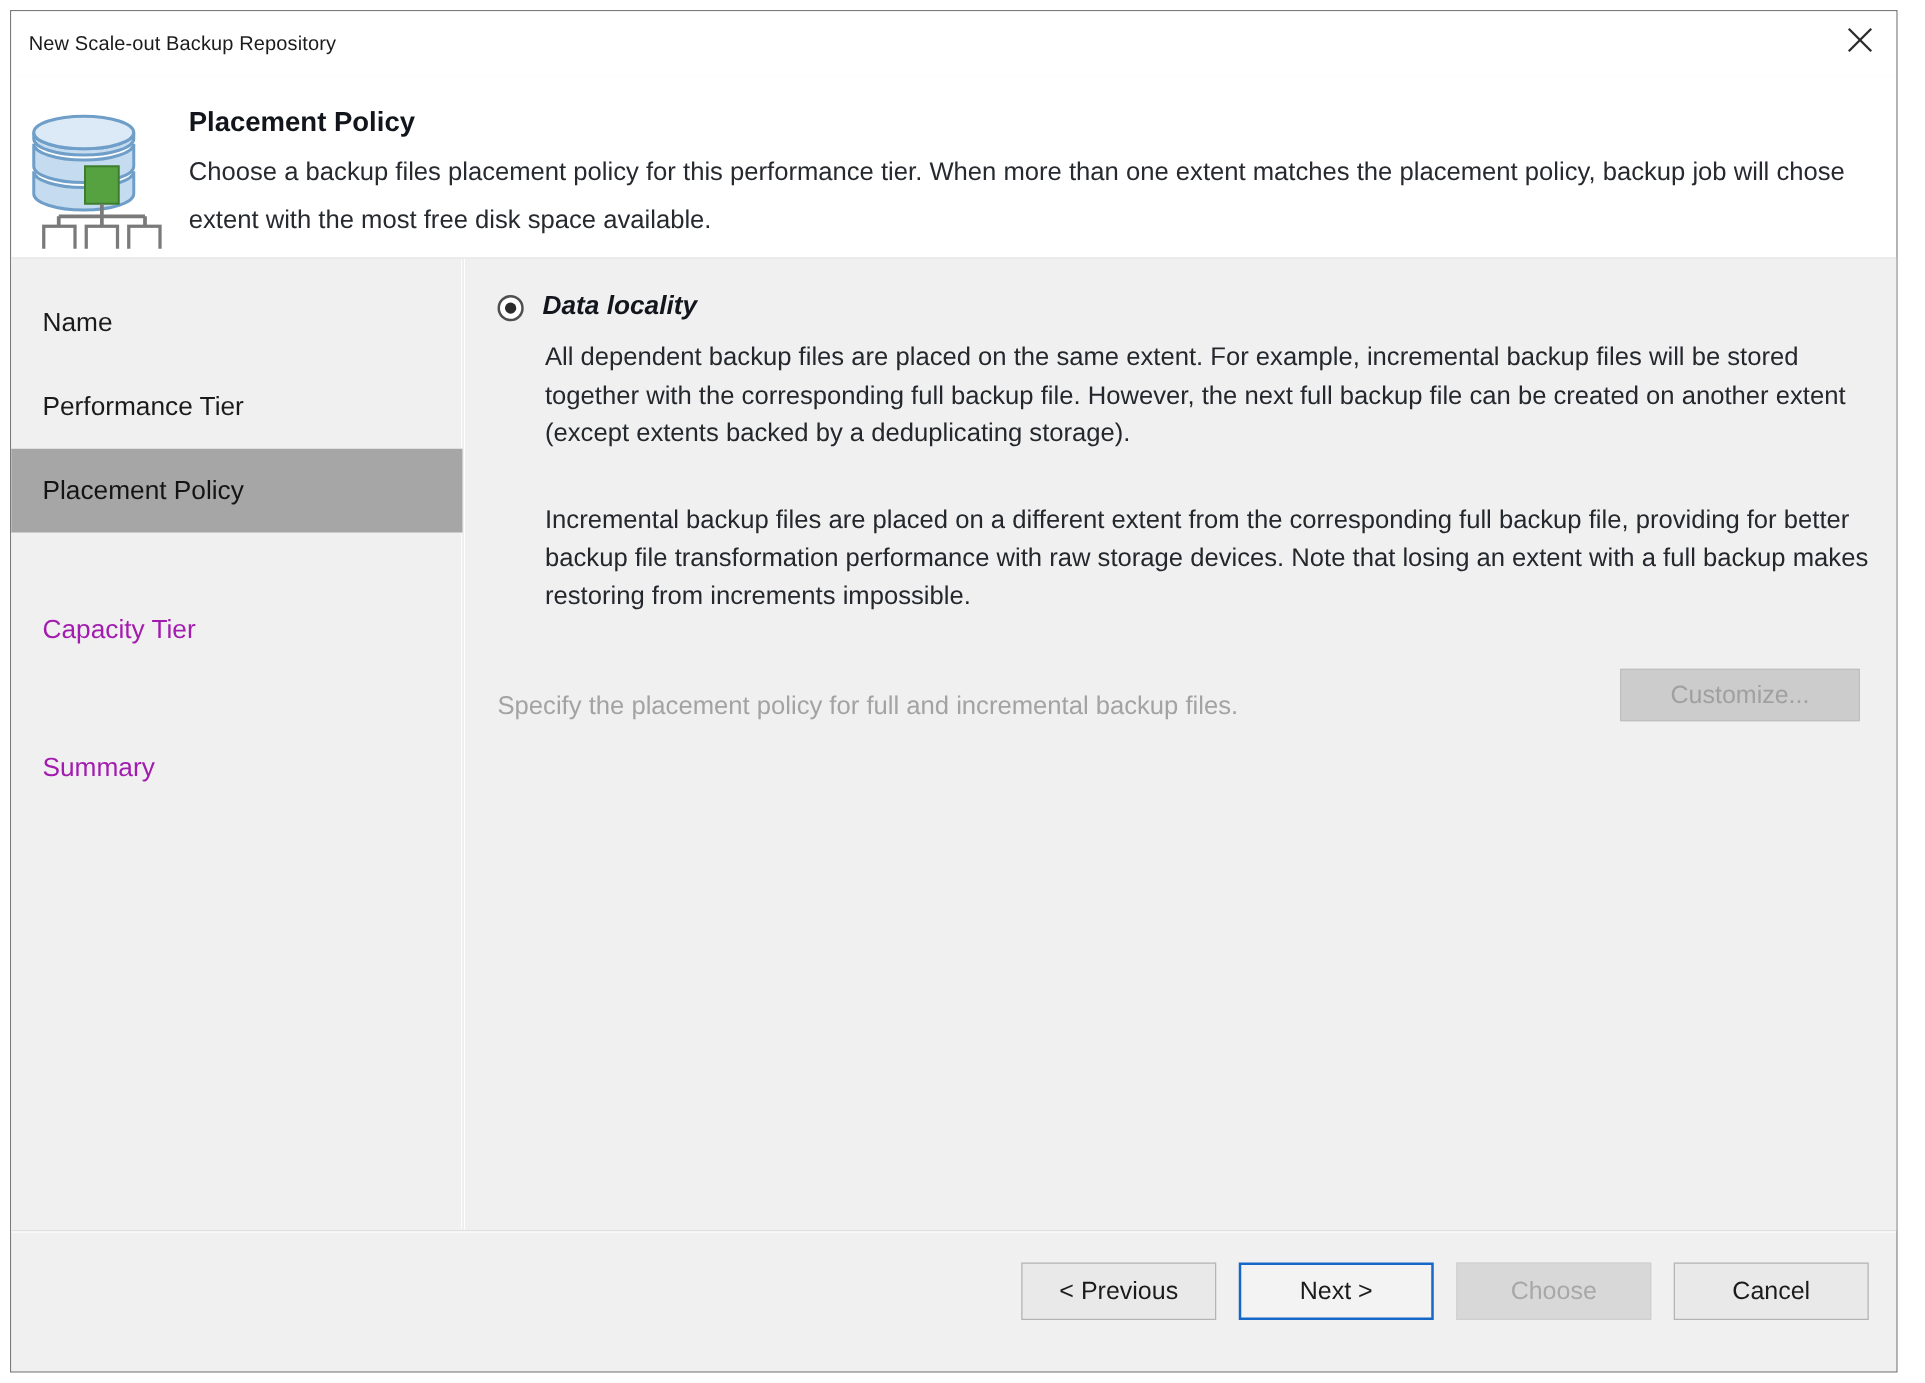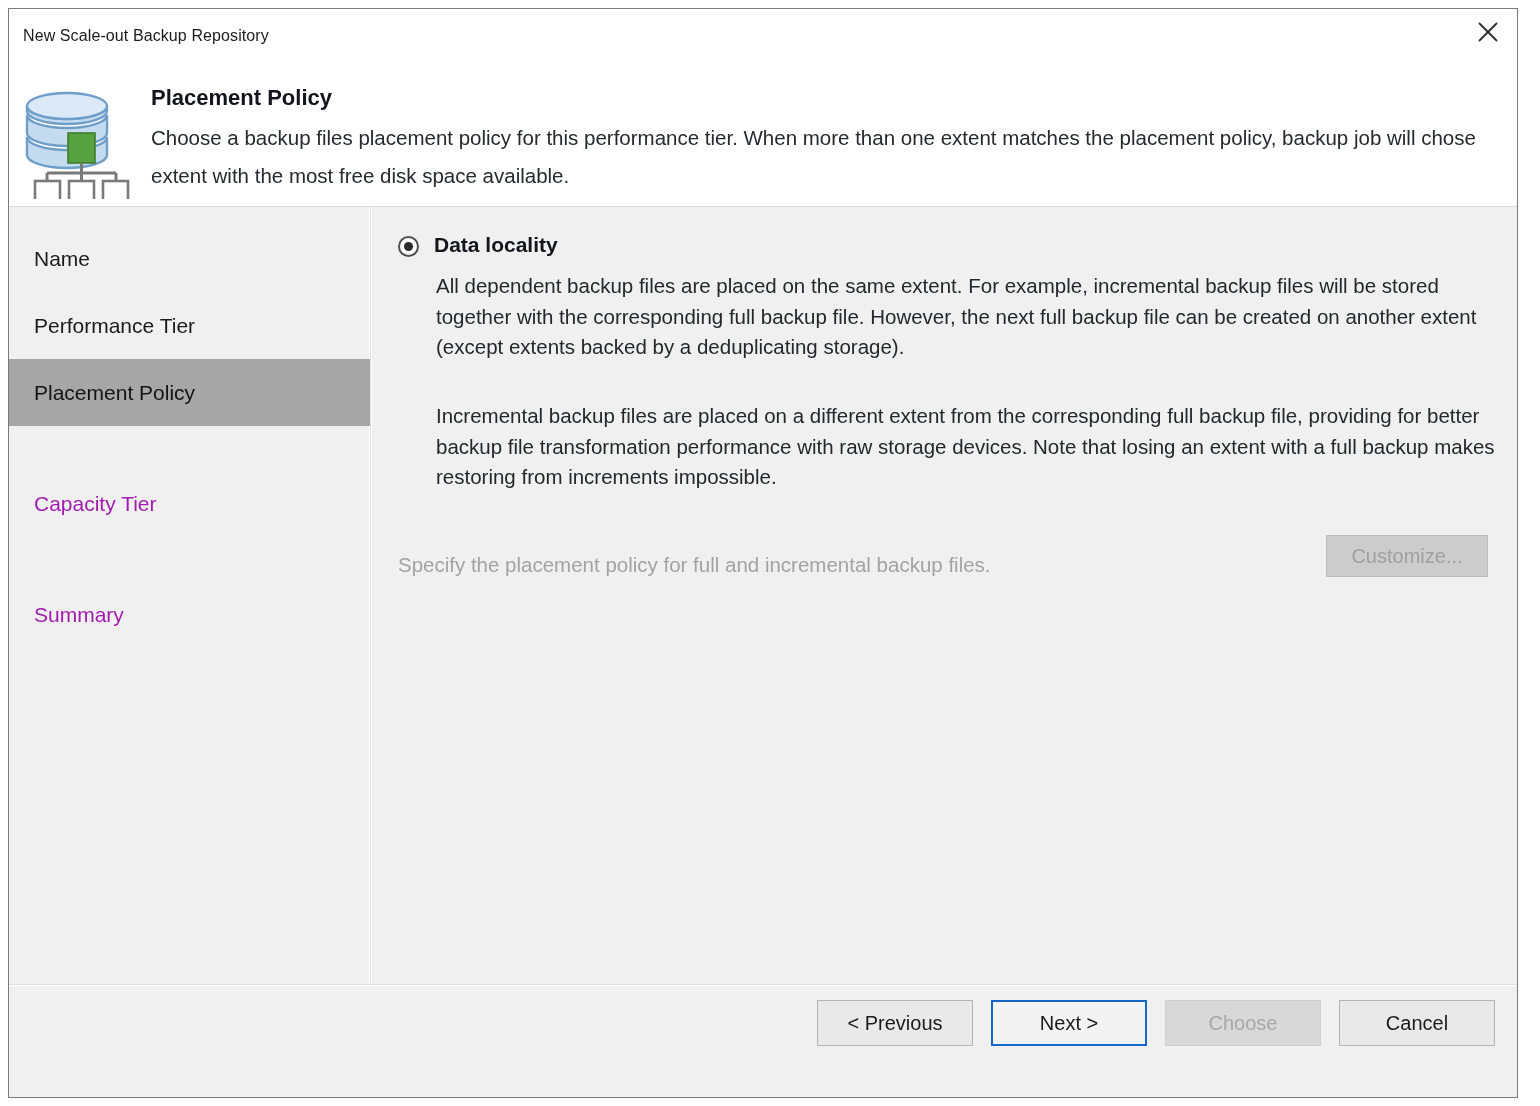--- a/index.html
+++ b/index.html
@@ -162,20 +162,21 @@
     width: 9px;
     height: 9px;
     border-radius: 50%;
     background: #2b2b2b;
   }
   .opt-label {
     font-size: 21px;
     font-weight: bold;
     color: #12151c;
     cursor: default;
+    font-style: italic;
   }
   .opt-desc {
     margin-left: 38px;
     margin-top: 8px;
     font-size: 20.5px;
     line-height: 30.5px;
     color: #24272c;
     width: 1072px;
   }
 
@@ -188,21 +189,21 @@
     height: 42px;
     display: flex;
     align-items: flex-end;
     justify-content: space-between;
   }
   .customize-hint {
     font-size: 20.5px;
     color: #a3a3a3;
   }
   .btn-customize {
-    width: 162px;
+    width: 192px;
     height: 42px;
     background: #cccccc;
     border: 1px solid #bfbfbf;
     color: #a0a0a0;
     font-size: 20px;
     font-family: "Liberation Sans", sans-serif;
     cursor: default;
     box-sizing: border-box;
     margin-left: 30px;
   }
@@ -212,21 +213,21 @@
     flex: 0 0 auto;
     height: 112px;
     background: #f0f0f0;
     border-top: 1px solid #dfdfdf;
     box-shadow: inset 0 1px 0 #ffffff;
     position: relative;
   }
   .footer-buttons {
     position: absolute;
     right: 22px;
-    top: 15px;
+    top: 25px;
     display: flex;
     gap: 18px;
   }
   .btn {
     width: 156px;
     height: 46px;
     background: #e9e9e9;
     border: 1px solid #b4b4b4;
     font-size: 20px;
     color: #1b1b1b;

